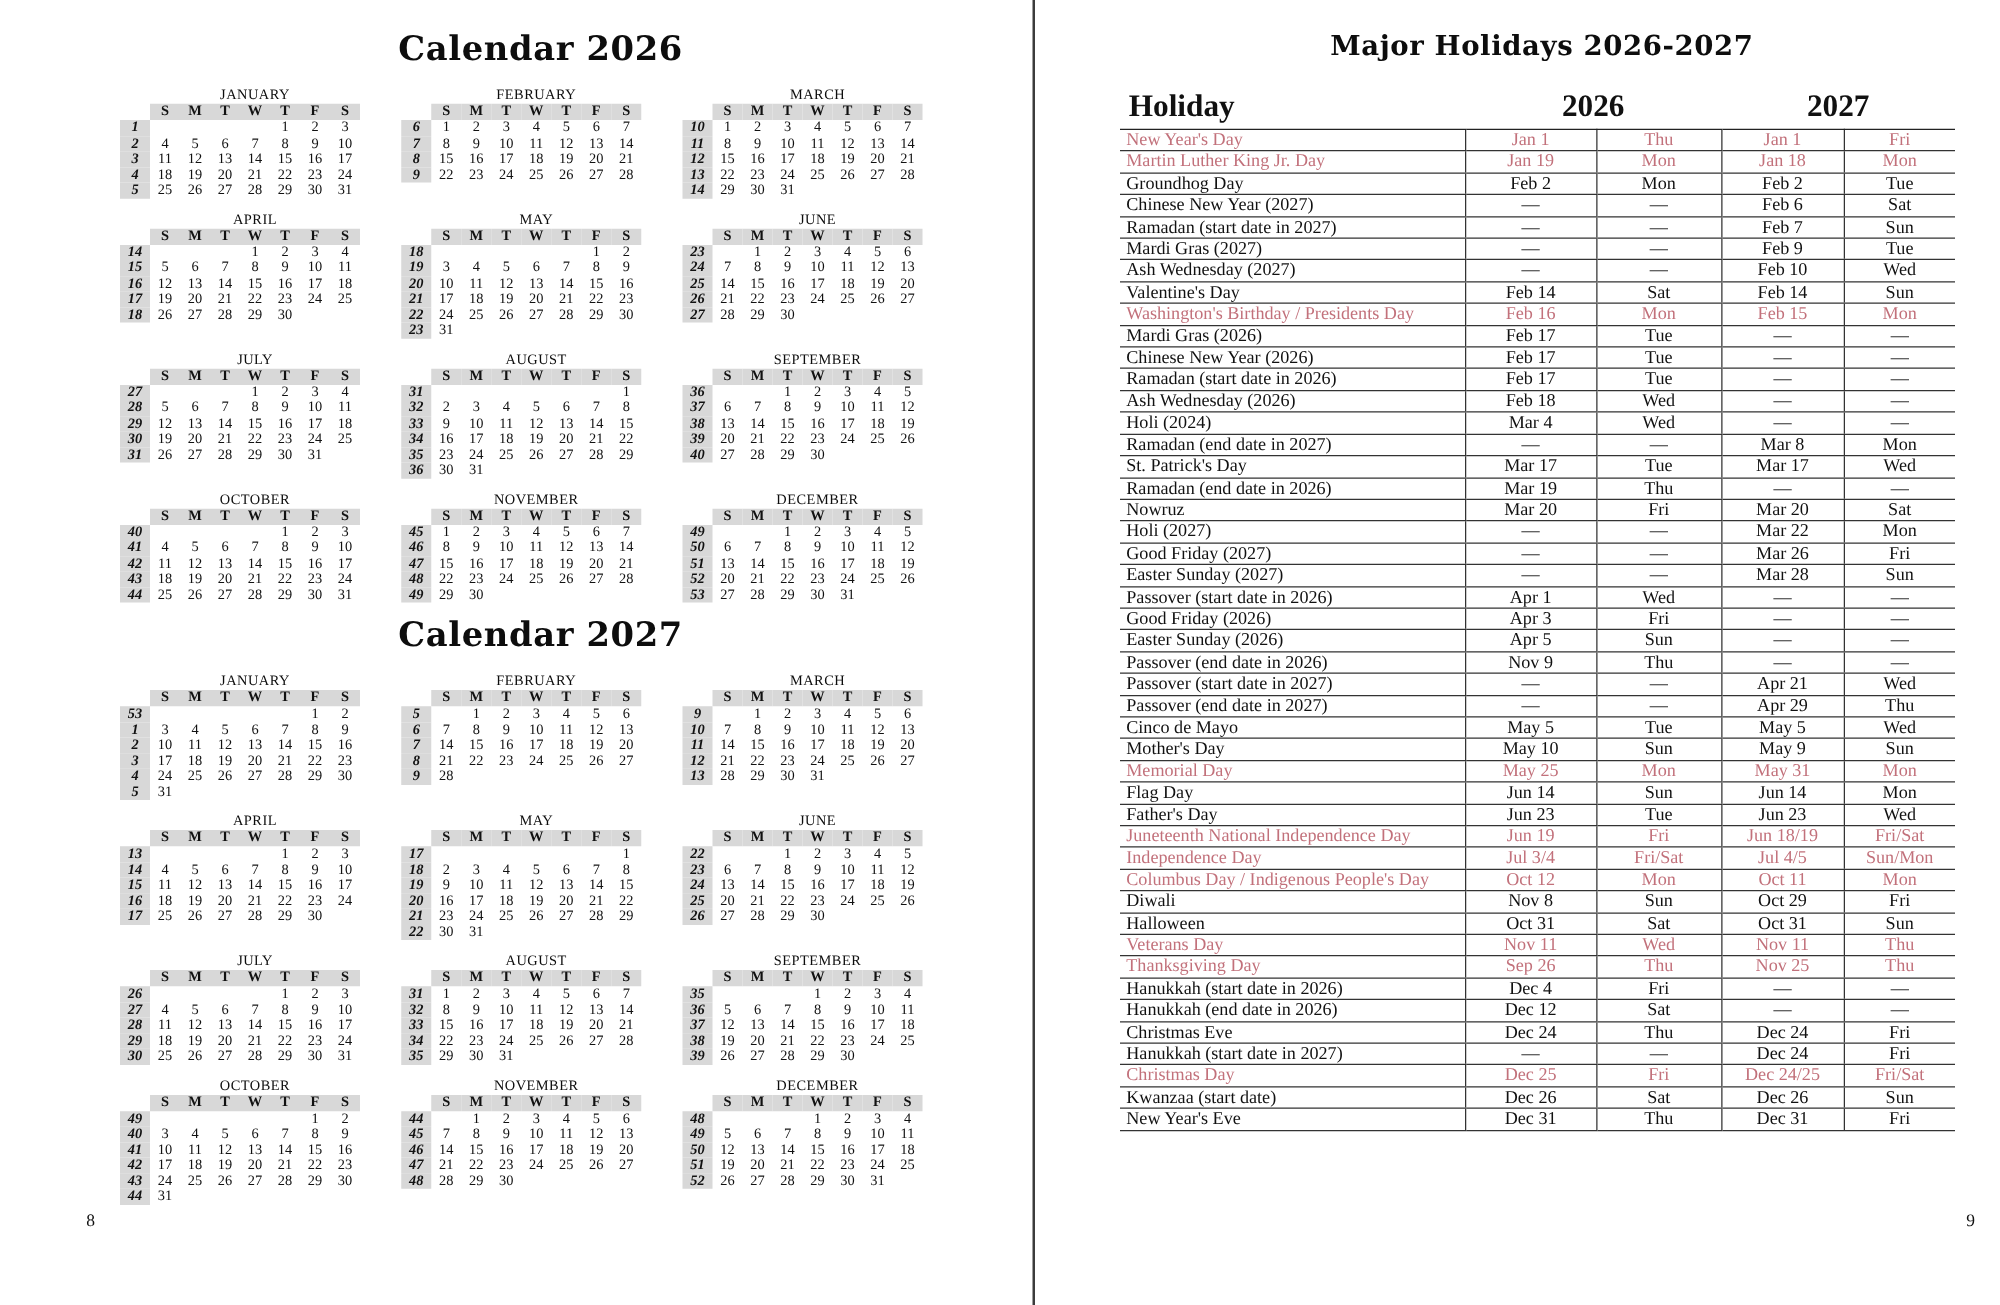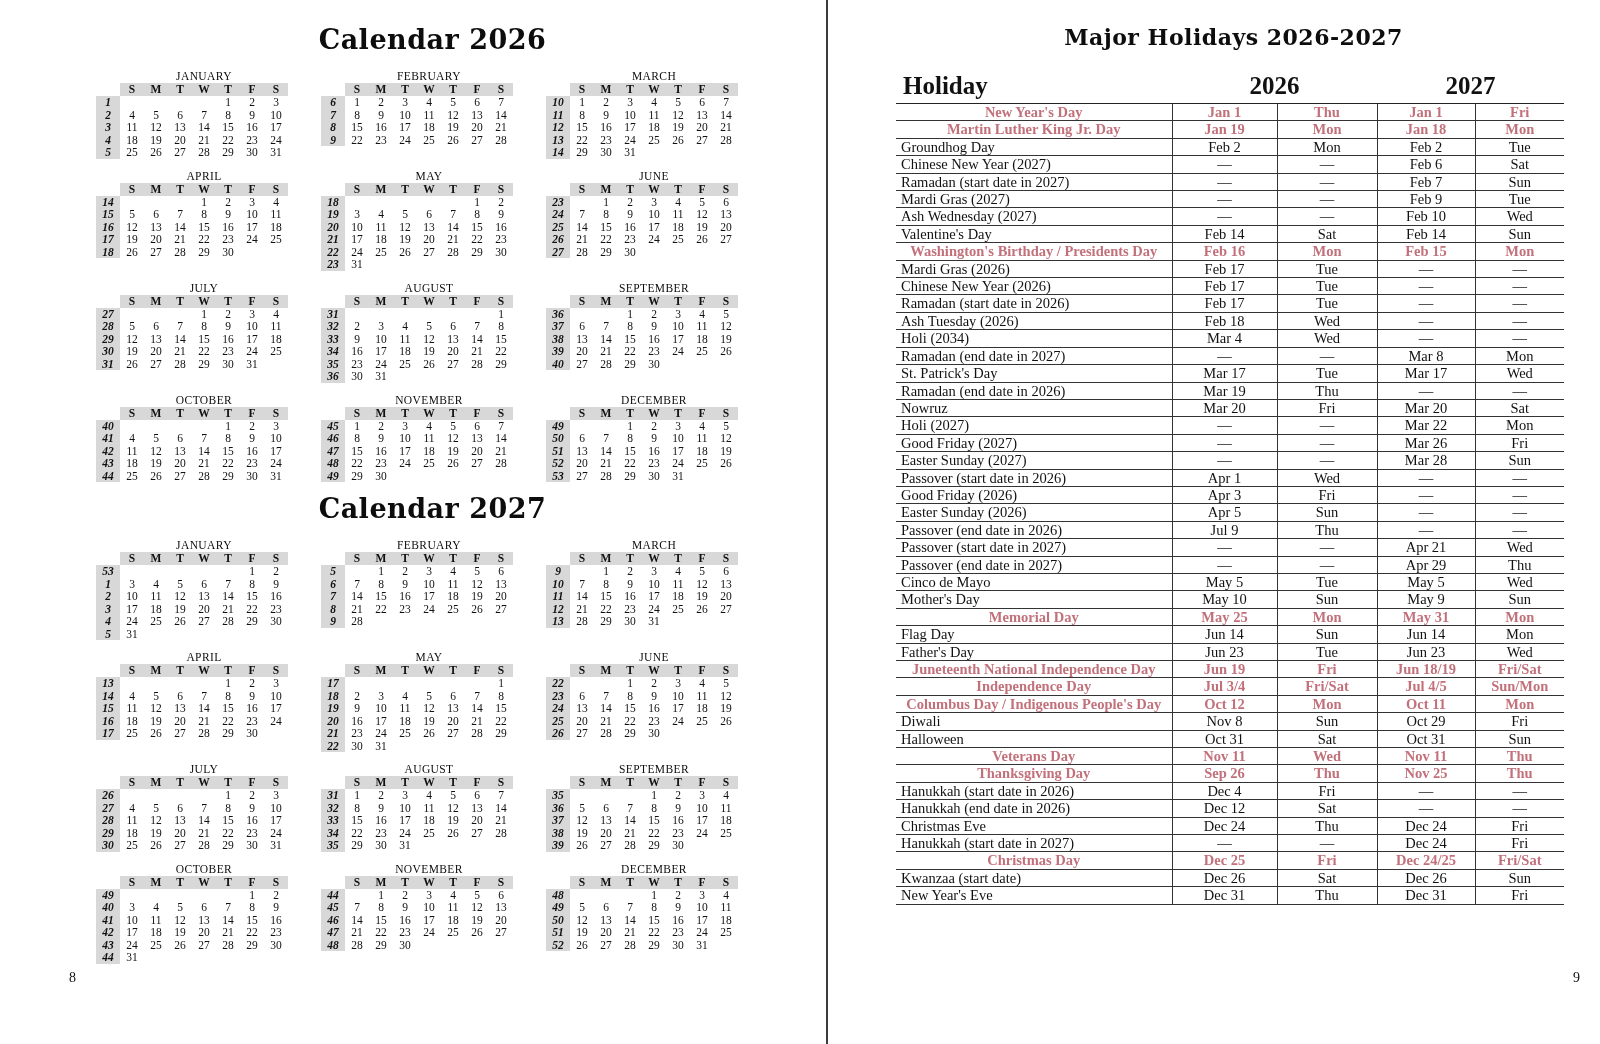--- a/index.html
+++ b/index.html
@@ -42,21 +42,21 @@
   .holtable th.h-hol{text-align:left;padding-left:7px;}
   .holtable th.h-yr{text-align:center;}
   .holtable td{
     height:16.4px;line-height:16.4px;padding:0 5px;border-bottom:1px solid #333;
     overflow:hidden;white-space:nowrap;
   }
   .holtable td.c0{text-align:left;}
   .holtable td.c1,.holtable td.c2,.holtable td.c3,.holtable td.c4{
     text-align:center;border-left:1px solid #333;
   }
-  .holtable tr.hl td{color:var(--hl,#c2717b);font-weight:bold;text-align:center;}
+  .holtable tr.hl td{color:var(--hl,#c2717b);font-weight:normal;}
 
   .pagenum{position:absolute;top:970px;font-size:14px;color:#111;}
   .pagenum-left{left:30px;}
   .pagenum-right{left:745px;}
 </style>
 </head>
 <body>
 
 <div class="spread">
 
@@ -1832,28 +1832,28 @@
             <td class="c4">—</td>
           </tr>
           <tr>
             <td class="c0">Ramadan (start date in 2026)</td>
             <td class="c1">Feb 17</td>
             <td class="c2">Tue</td>
             <td class="c3">—</td>
             <td class="c4">—</td>
           </tr>
           <tr>
-            <td class="c0">Ash Tuesday (2026)</td>
+            <td class="c0">Ash Wednesday (2026)</td>
             <td class="c1">Feb 18</td>
             <td class="c2">Wed</td>
             <td class="c3">—</td>
             <td class="c4">—</td>
           </tr>
           <tr>
-            <td class="c0">Holi (2034)</td>
+            <td class="c0">Holi (2024)</td>
             <td class="c1">Mar 4</td>
             <td class="c2">Wed</td>
             <td class="c3">—</td>
             <td class="c4">—</td>
           </tr>
           <tr>
             <td class="c0">Ramadan (end date in 2027)</td>
             <td class="c1">—</td>
             <td class="c2">—</td>
             <td class="c3">Mar 8</td>
@@ -1917,21 +1917,21 @@
           </tr>
           <tr>
             <td class="c0">Easter Sunday (2026)</td>
             <td class="c1">Apr 5</td>
             <td class="c2">Sun</td>
             <td class="c3">—</td>
             <td class="c4">—</td>
           </tr>
           <tr>
             <td class="c0">Passover (end date in 2026)</td>
-            <td class="c1">Jul 9</td>
+            <td class="c1">Nov 9</td>
             <td class="c2">Thu</td>
             <td class="c3">—</td>
             <td class="c4">—</td>
           </tr>
           <tr>
             <td class="c0">Passover (start date in 2027)</td>
             <td class="c1">—</td>
             <td class="c2">—</td>
             <td class="c3">Apr 21</td>
             <td class="c4">Wed</td>

